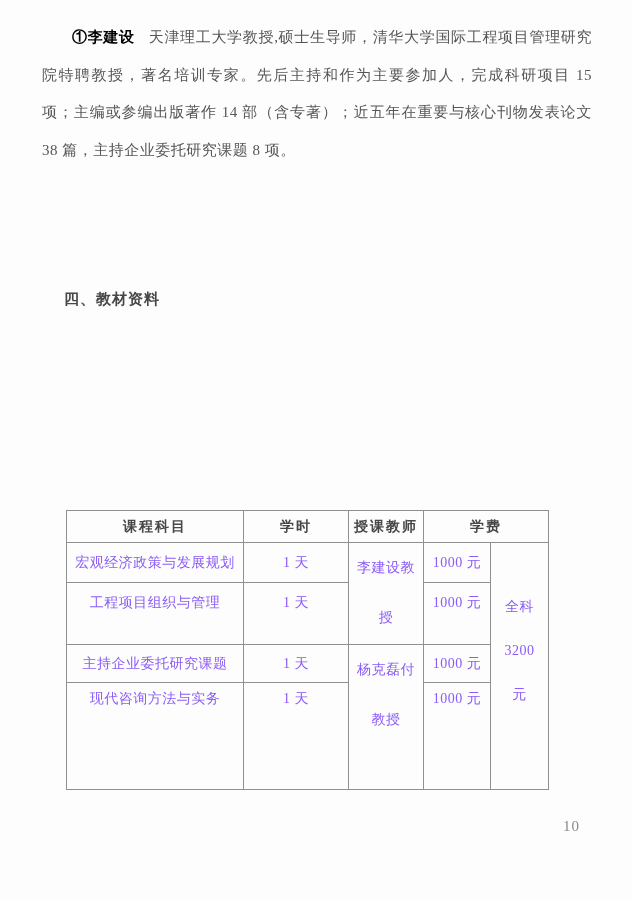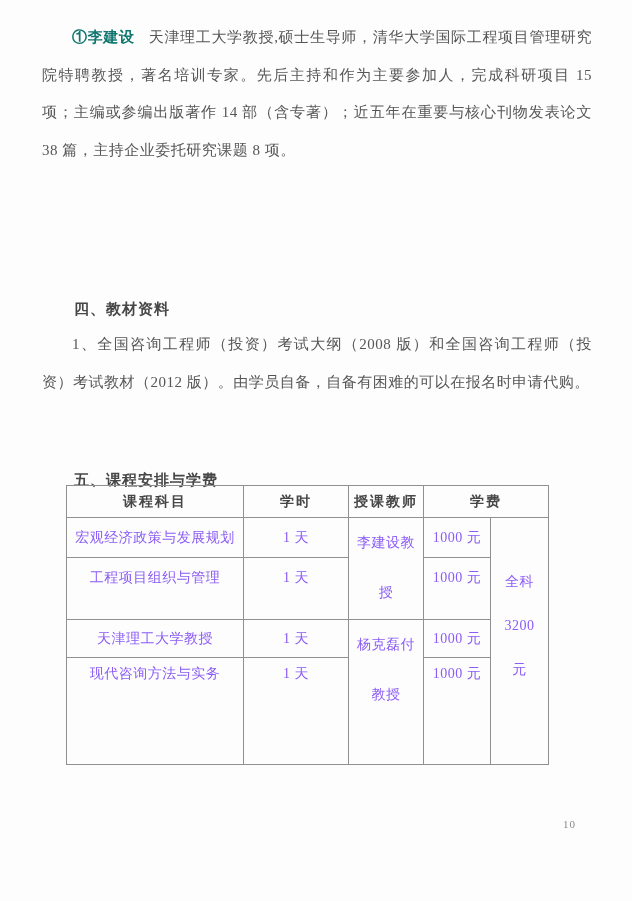--- a/index.html
+++ b/index.html
@@ -11,71 +11,69 @@
     position:relative;
     overflow:hidden;
   }
   .page{position:absolute;inset:0;}
   .body-text{
     position:absolute;left:42px;width:550px;
     font-size:15px;line-height:37.5px;letter-spacing:.5px;
     text-align:justify;text-indent:2em;margin:0;
     color:#565656;
   }
-  .body-text b{font-weight:bold;color:#0f766e;margin-right:14px;}
+  .body-text b{font-weight:bold;color:#000000;margin-right:14px;}
   .sec-heading{
-    position:absolute;left:64px;margin:10px;
+    position:absolute;left:64px;margin:0;
     font-size:15px;line-height:37.5px;letter-spacing:1px;
     font-weight:bold;color:#474747;
   }
   .p-instructor-1{top:19px;}
   .p-instructor-2{top:167px;}
   .h-materials{top:281px;}
   .p-materials-1{top:326px;}
   .p-materials-2{top:409px;}
   .h-schedule{top:452px;}
 
   table.course-table{
-    position:absolute;left:66px;top:485px;
+    position:absolute;left:66px;top:510px;
     border-collapse:collapse;table-layout:fixed;border-radius:31px;
   }
   .course-table td{
     border:1px solid #909090;
     font-size:14px;line-height:24px;letter-spacing:.5px;
     color:#8b5cf6;text-align:center;vertical-align:middle;
     padding:0;overflow:hidden;
   }
   .course-table tr.hdr td{font-weight:bold;color:#474747;letter-spacing:2px;}
   .course-table td.va-top8{vertical-align:top;padding-top:8px;}
   .course-table td.va-top4{vertical-align:top;padding-top:4px;}
   .course-table td.teacher-cell{
     vertical-align:top;line-height:50px;padding:0 8px;
   }
   .course-table td.total-cell{
     vertical-align:top;padding-top:42px;line-height:44px;margin-left:12px;
   }
   .page-number{
     position:absolute;left:563px;top:818px;
-    font-size:11px;color:#8a8a8a;letter-spacing:1px;
+    font-size:15px;color:#8a8a8a;letter-spacing:1px;
   }
 </style>
 </head>
 <body>
 
 <div class="page">
 
   <p class="body-text p-instructor-1"><b>①李建设</b><span>天津理工大学教授,硕士生导师，清华大学国际工程项目管理研究院特聘教授，著名培训专家。先后主持和作为主要参加人，完成科研项目 15 项；主编或参编出版著作 14 部（含专著）；近五年在重要与核心刊物发表论文 38 篇，主持企业委托研究课题 8 项。</span></p>
 
 
   <h3 class="sec-heading h-materials">四、教材资料</h3>
 
-  <p class="body-text p-materials-1">1、全国咨询工程师（投资）考试大纲（2008 版）和全国咨询工程师（投资）考试教材（2012 版）。由学员自备，自备有困难的可以在报名时申请代购。</p>
 
 
-  <h3 class="sec-heading h-schedule">五、课程安排与学费</h3>
 
   <table class="course-table">
     <colgroup>
       <col style="width:177px">
       <col style="width:105px">
       <col style="width:75px">
       <col style="width:67px">
       <col style="width:58px">
     </colgroup>
     <tbody>
@@ -95,21 +93,21 @@
         <div>3200</div>
         <div>元</div>
       </td>
     </tr>
     <tr style="height:62px">
       <td class="va-top8">工程项目组织与管理</td>
       <td class="va-top8">1 天</td>
       <td class="va-top8">1000 元</td>
     </tr>
     <tr style="height:38px">
-      <td>天津理工大学教授</td>
+      <td>主持企业委托研究课题</td>
       <td>1 天</td>
       <td rowspan="2" class="teacher-cell">杨克磊付教授</td>
       <td>1000 元</td>
     </tr>
     <tr style="height:107px">
       <td class="va-top4">现代咨询方法与实务</td>
       <td class="va-top4">1 天</td>
       <td class="va-top4">1000 元</td>
     </tr>
   </tbody>

